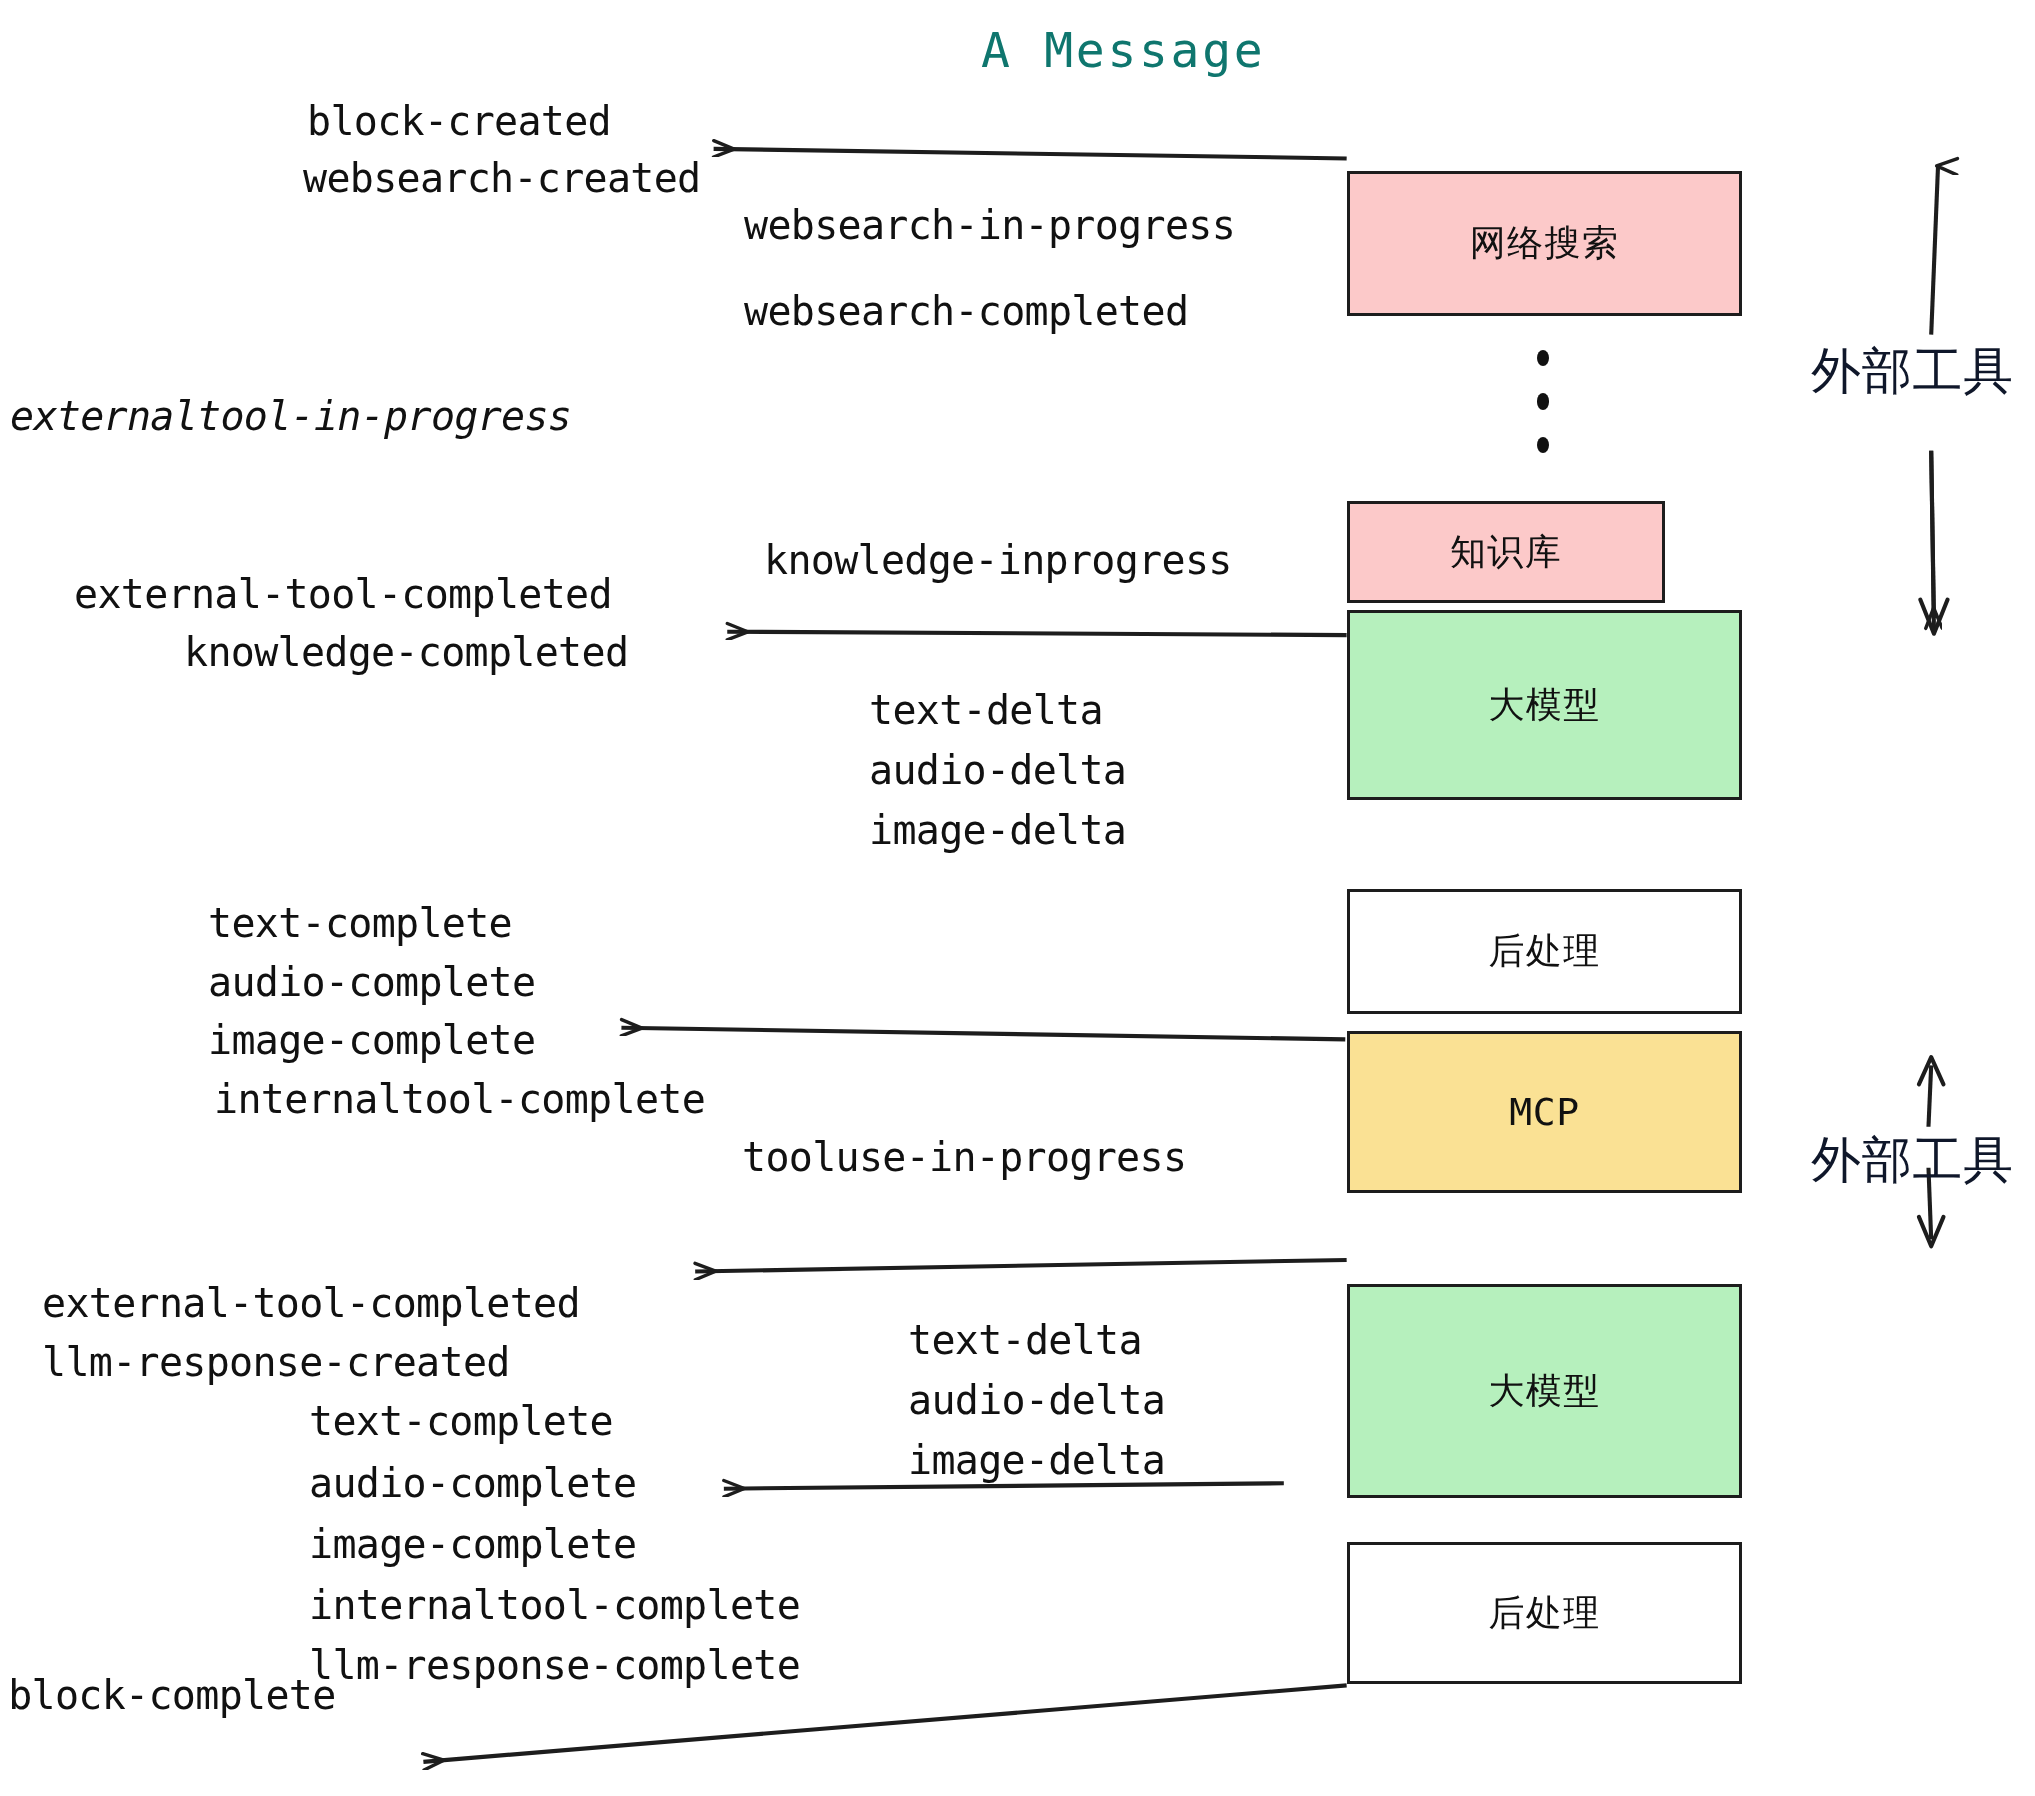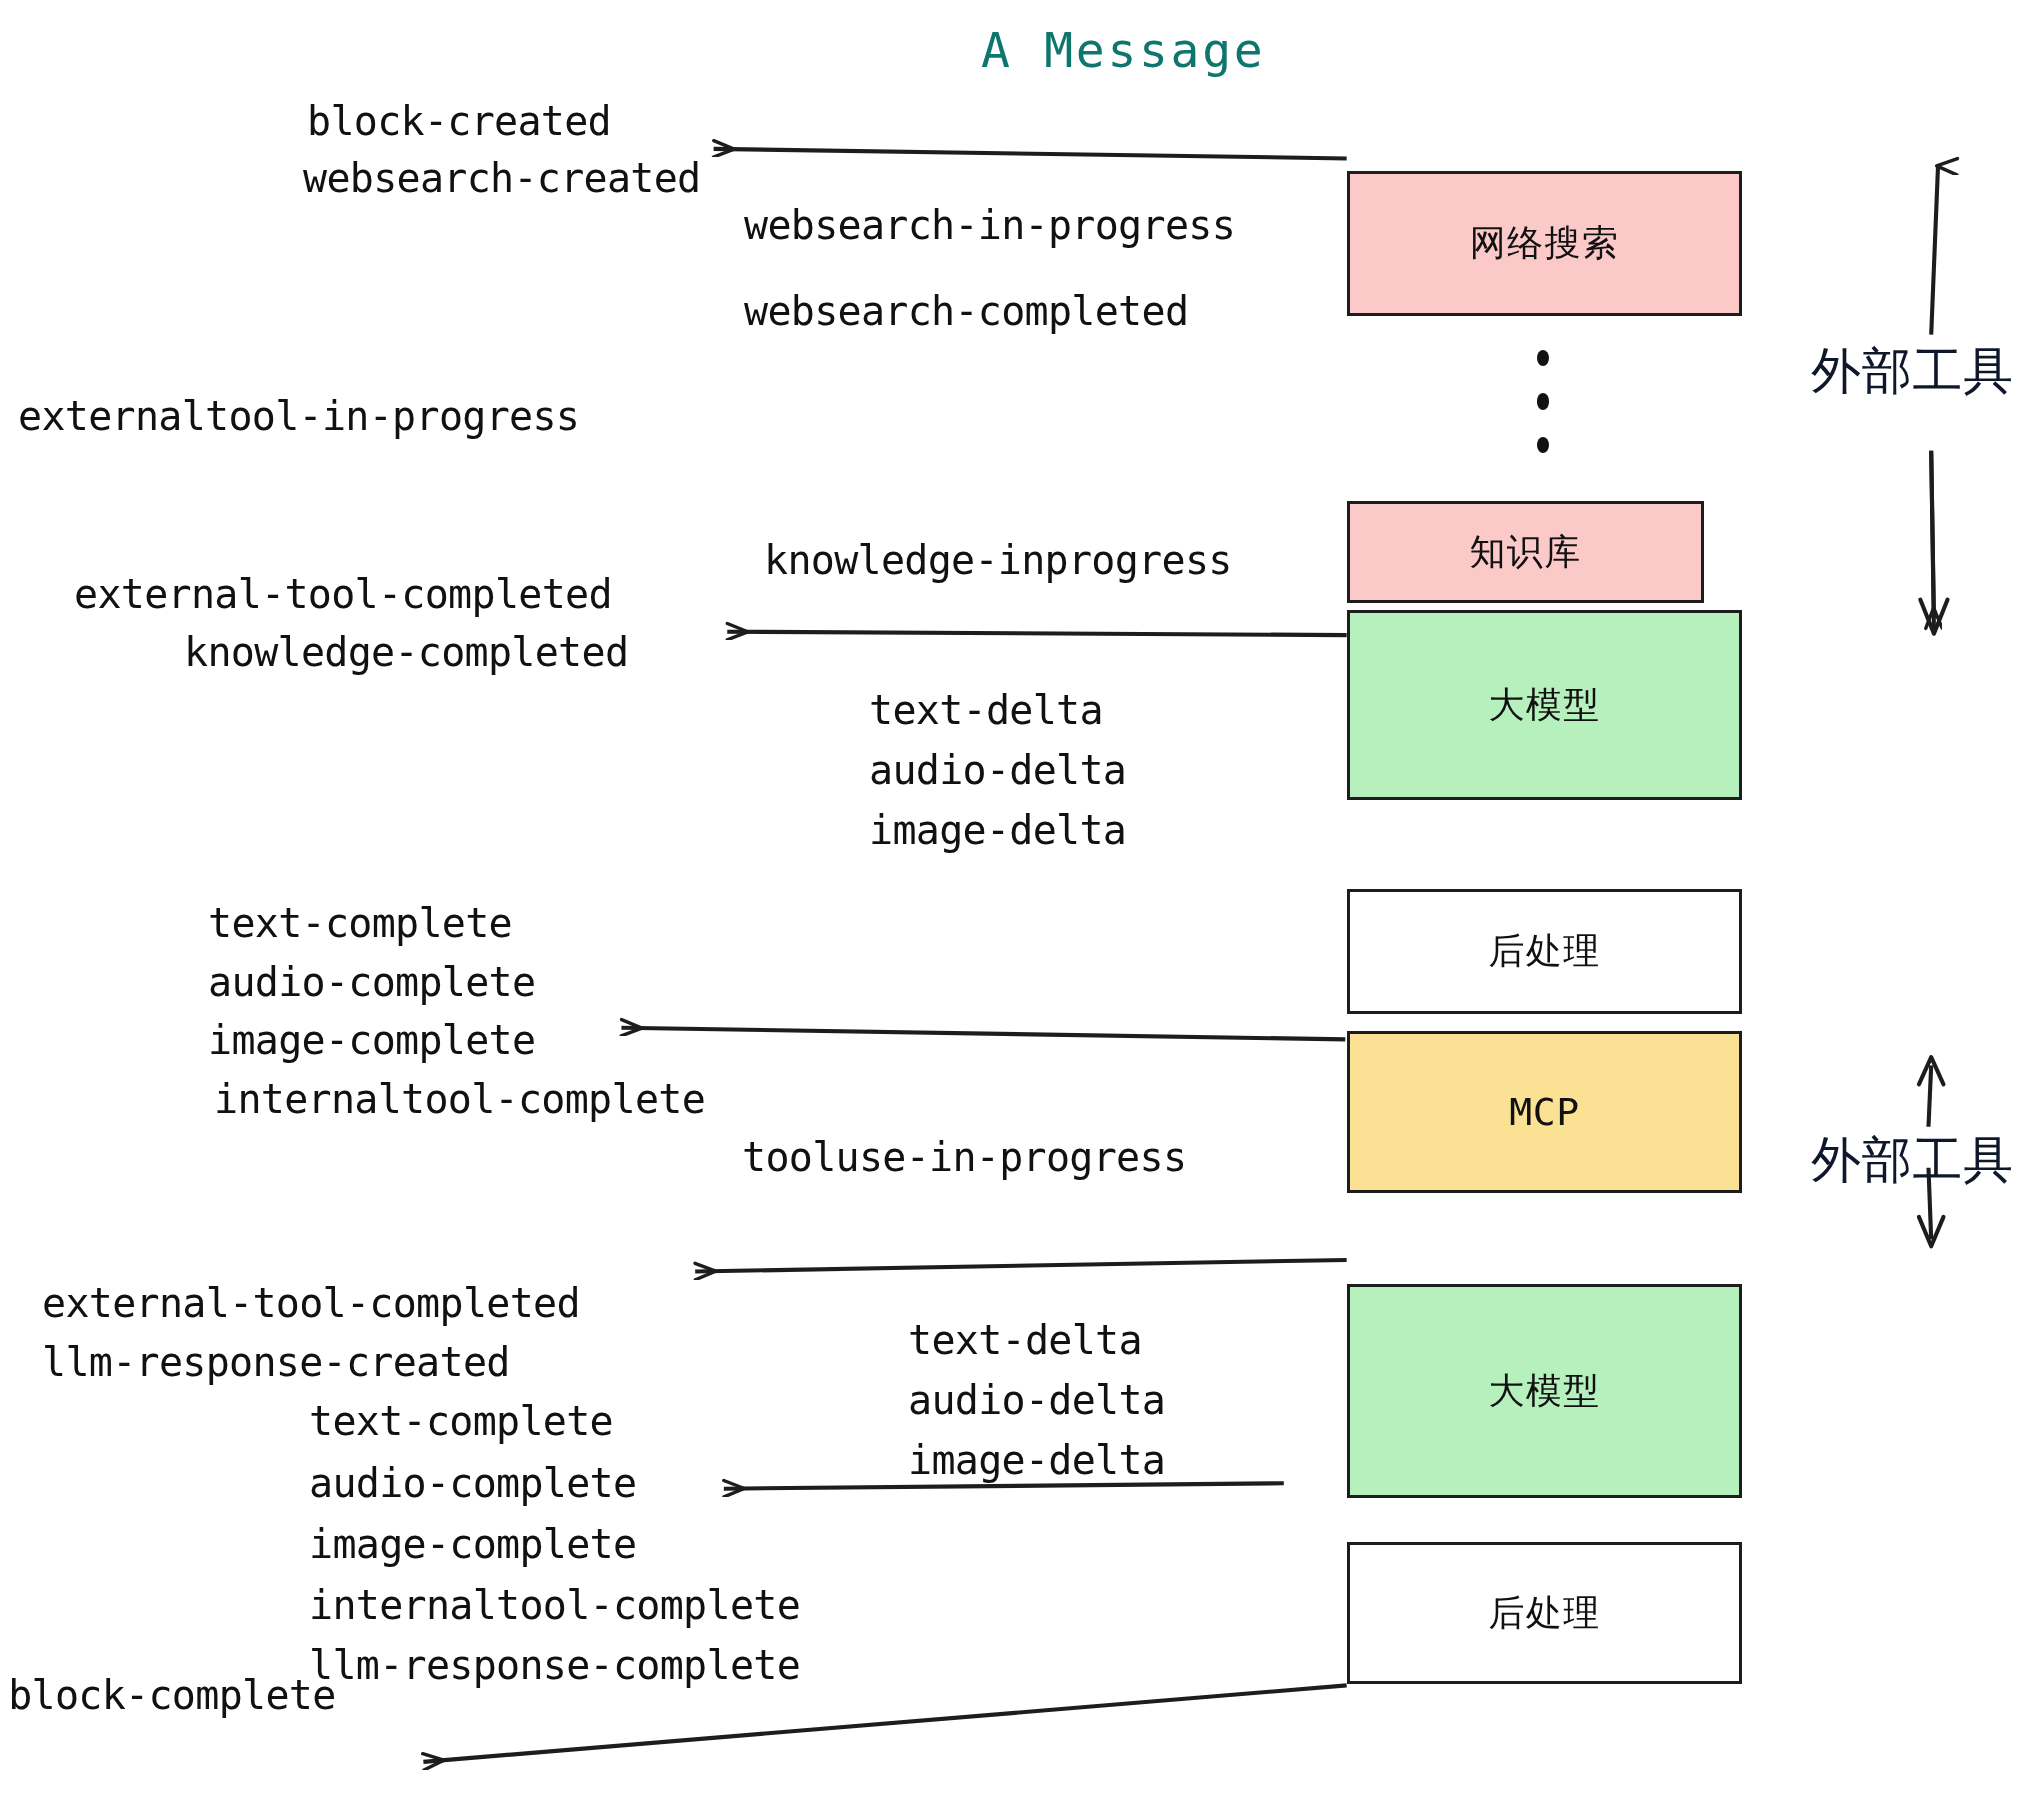--- a/index.html
+++ b/index.html
@@ -122,21 +122,21 @@
     <path d="M2824,1650 L2828,1560" stroke="#1d1d1d" stroke-width="6" fill="none"></path>
     <path d="M2810,1588 L2828,1548 L2846,1588" stroke="#1d1d1d" stroke-width="6" fill="none" stroke-linecap="round" stroke-linejoin="round"></path>
     <path d="M2824,1710 L2828,1815" stroke="#1d1d1d" stroke-width="6" fill="none"></path>
     <path d="M2810,1782 L2828,1825 L2846,1782" stroke="#1d1d1d" stroke-width="6" fill="none" stroke-linecap="round" stroke-linejoin="round"></path>
   </svg>
 
   <div class="box" style="left:1347px; top:171px; width:395px; height:145px; background:#fcc9c9;">
     <span class="box-label">网络搜索</span>
   </div>
 
-  <div class="box" style="left:1347px; top:501px; width:357px; height:102px; background:#fcc9c9;">
+  <div class="box" style="left:1347px; top:501px; width:318px; height:102px; background:#fcc9c9;">
     <span class="box-label">知识库</span>
   </div>
 
   <div class="box" style="left:1347px; top:610px; width:395px; height:190px; background:#b6f0bd;">
     <span class="box-label">大模型</span>
   </div>
 
   <div class="box" style="left:1347px; top:889px; width:395px; height:125px; background:#ffffff;">
     <span class="box-label">后处理</span>
   </div>
@@ -164,21 +164,21 @@
   <div class="side-label" style="left:1811px; top:1127px;">外部工具</div>
 
   <div class="evt" style="left:307px;  top:101px;">block-created</div>
 
   <div class="evt" style="left:303px;  top:158px;">websearch-created</div>
 
   <div class="evt" style="left:744px; top:205px;">websearch-in-progress</div>
 
   <div class="evt" style="left:744px; top:291px;">websearch-completed</div>
 
-  <div class="evt" style="left:18px;   top:396px;">externaltool-in-progress</div>
+  <div class="evt" style="left:10px;   top:396px;font-style:italic;">externaltool-in-progress</div>
 
   <div class="evt" style="left:764px; top:540px;">knowledge-inprogress</div>
 
   <div class="evt" style="left:74px;  top:574px;">external-tool-completed</div>
 
   <div class="evt" style="left:184px;  top:632px;">knowledge-completed</div>
 
   <div class="evt" style="left:869px; top:690px;">text-delta</div>
 
   <div class="evt" style="left:869px; top:750px;">audio-delta</div>

